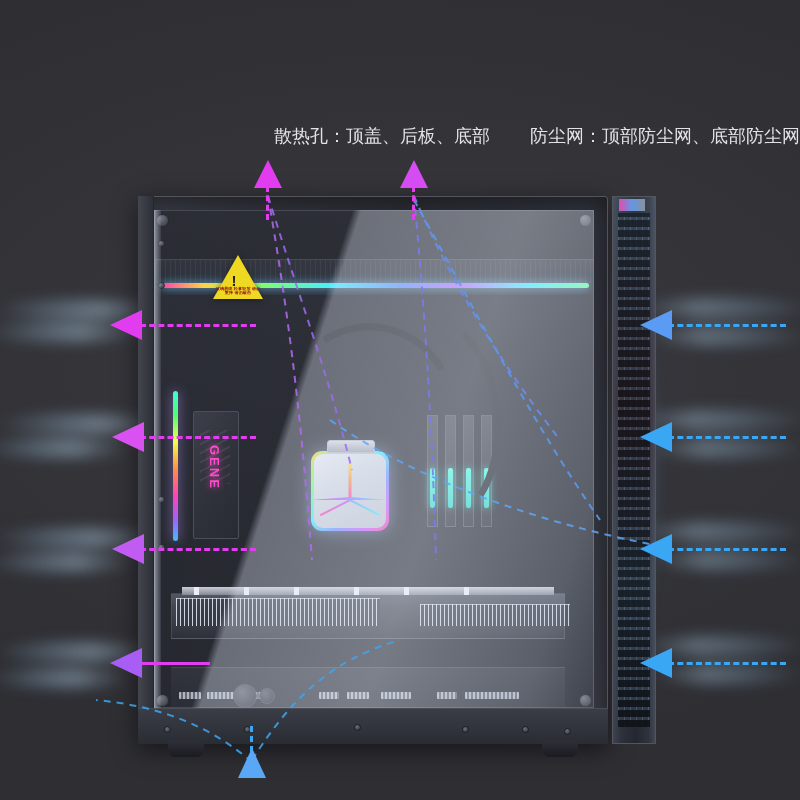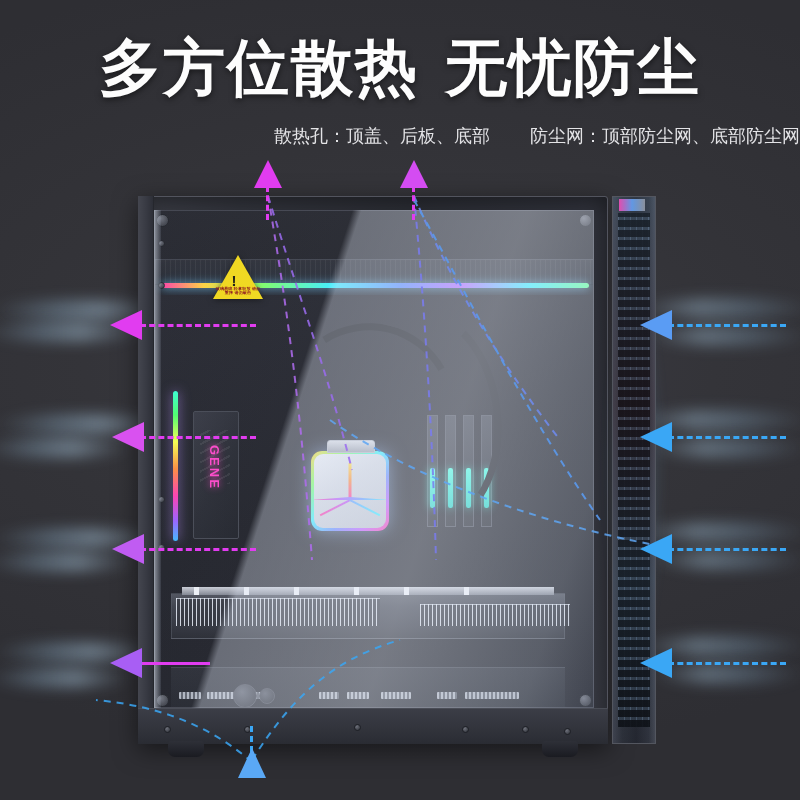--- a/index.html
+++ b/index.html
@@ -184,23 +184,20 @@
   .blu{color:#3aa7f5;}
 
   svg.flow{position:absolute;left:0;top:0;width:800px;height:800px;z-index:48;pointer-events:none;}
 </style>
 </head>
 <body>
 
 <div id="stage">
 
   <div id="header">
-    <div class="title">
-      <span>多方位散热</span><span class="gap"></span><span>无忧防尘</span>
-    </div>
     <div class="subrow">
       <span>散热孔：顶盖、后板、底部</span><span class="sub-gap"></span><span>防尘网：顶部防尘网、底部防尘网</span>
     </div>
   </div>
 
   <div class="streak" style="left:-10px;top:300px;width:175px;"></div>
   <div class="streak" style="left:-18px;top:322px;width:160px;"></div>
   <div class="streak" style="left:-6px; top:414px;width:170px;"></div>
   <div class="streak" style="left:-20px;top:438px;width:150px;"></div>
   <div class="streak" style="left:-10px;top:528px;width:168px;"></div>

